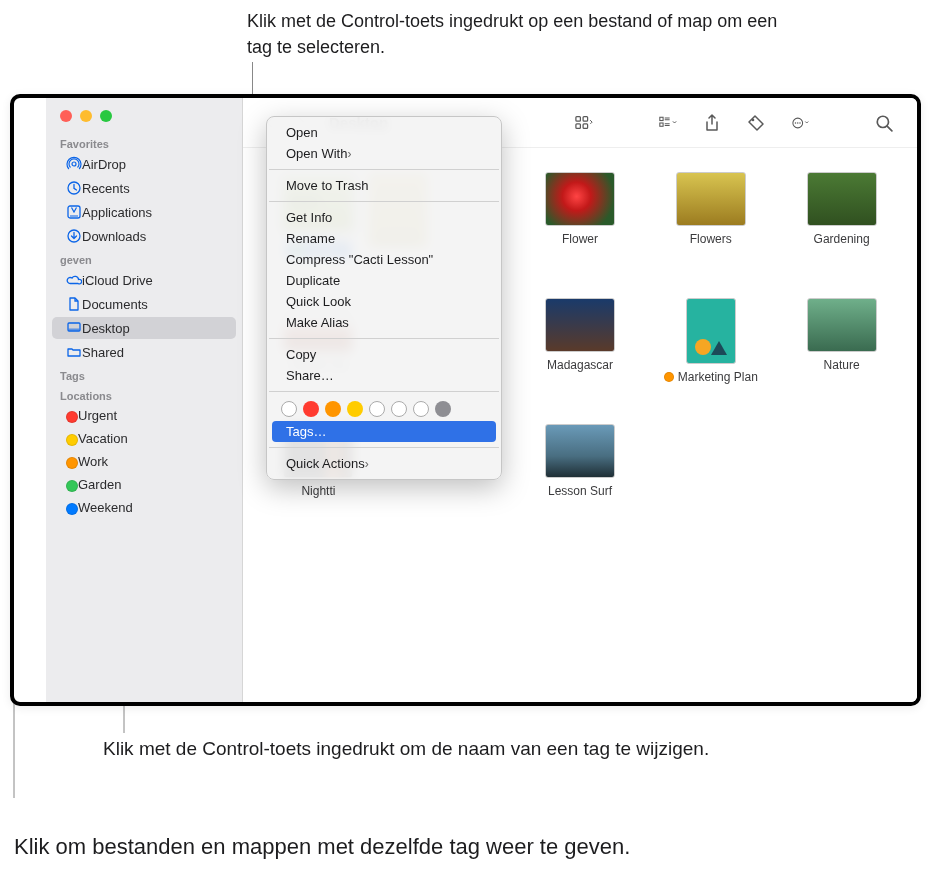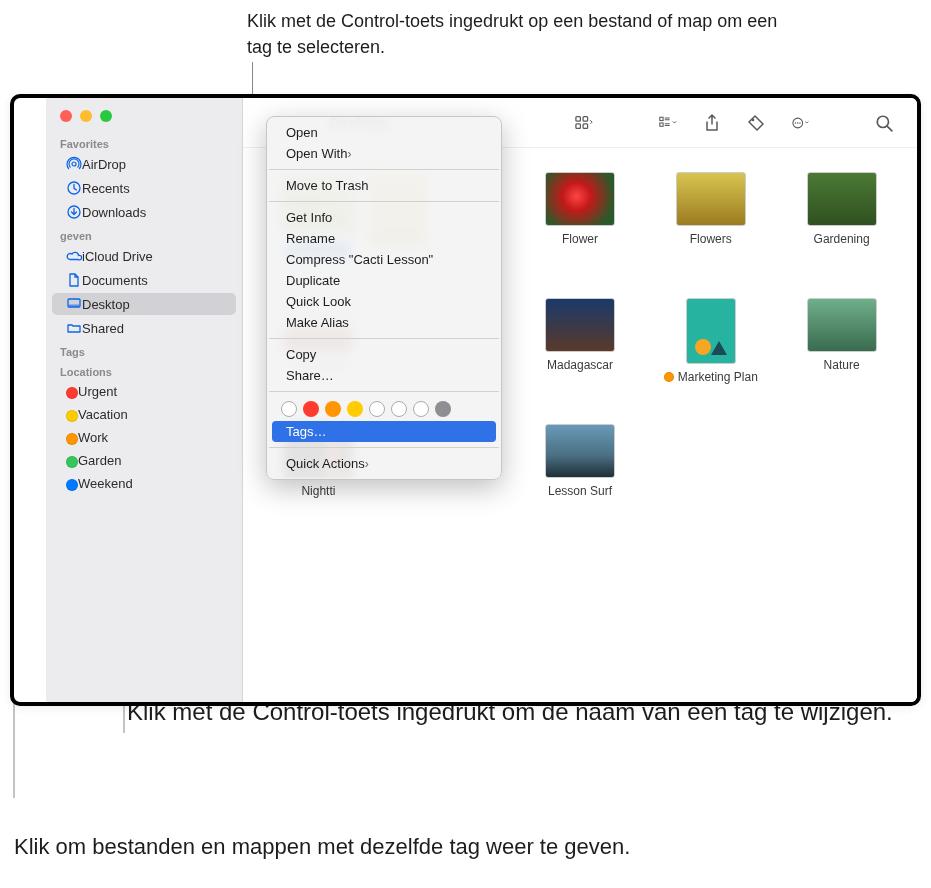--- a/index.html
+++ b/index.html
@@ -25,25 +25,24 @@
   .callout-top-line {
     position: absolute;
     top: 62px;
     left: 252px;
     width: 1px;
     height: 106px;
     background: #888;
   }
   .callout-bottom-1 {
     position: absolute;
-    top: 699px;
+    top: 736px;
     left: 103px;
-    font-size: 24px;
+    font-size: 19px;
     line-height: 26px;
-    margin-left: 24px;
   }
   .callout-bottom-2 {
     position: absolute;
     top: 834px;
     left: 14px;
     font-size: 22px;
     line-height: 26px;
   }
   .callout-garden-path {
     position: absolute;
@@ -323,20 +322,29 @@
           <svg viewBox="0 0 16 16">
             <circle cx="8" cy="8" r="6" fill="none" stroke="#0b65e8" stroke-width="1.3"></circle>
             <path d="M8 4.5 L8 8.3 L10.5 10" fill="none" stroke="#0b65e8" stroke-width="1.3" stroke-linecap="round"></path>
           </svg>
         </span>
       <span>Recents</span>
     </div>
     <div class="sb-item">
       <span class="sb-icon">
           <svg viewBox="0 0 16 16">
+            <rect x="2" y="2" width="12" height="12" rx="2" fill="none" stroke="#0b65e8" stroke-width="1.3"></rect>
+            <path d="M5.5 3.5 L8 8 L10.5 3.5 M4 12 L12 12" stroke="#0b65e8" stroke-width="1.2" fill="none"></path>
+          </svg>
+        </span>
+      <span>Applications</span>
+    </div>
+    <div class="sb-item">
+      <span class="sb-icon">
+          <svg viewBox="0 0 16 16">
             <circle cx="8" cy="8" r="6" fill="none" stroke="#0b65e8" stroke-width="1.3"></circle>
             <path d="M8 4.5 L8 10 M5.5 8 L8 10.5 L10.5 8" fill="none" stroke="#0b65e8" stroke-width="1.3" stroke-linecap="round" stroke-linejoin="round"></path>
           </svg>
         </span>
       <span>Downloads</span>
     </div>
 
     <div class="sb-section-label">geven</div>
     <div class="sb-item">
       <span class="sb-icon">

